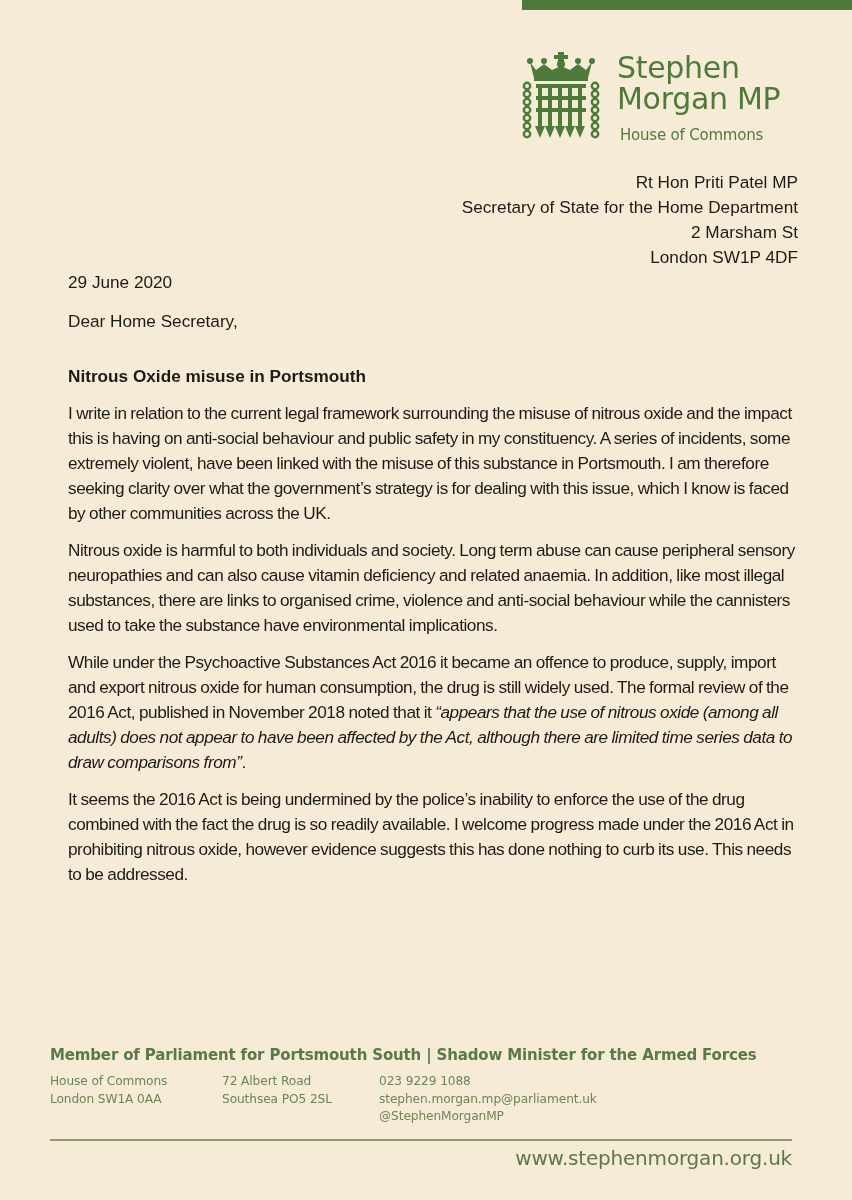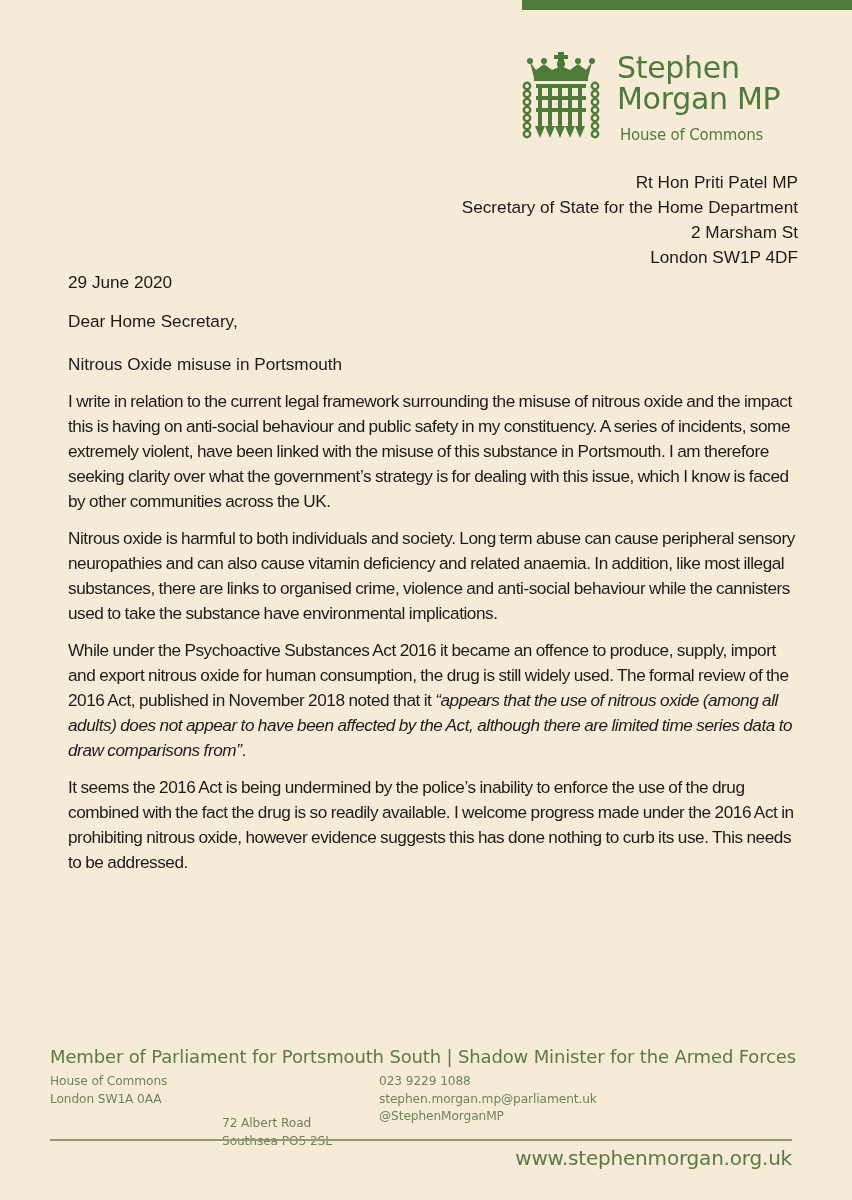--- a/index.html
+++ b/index.html
@@ -27,27 +27,27 @@
     color: #4e7b3a; font-family: "DejaVu Sans", sans-serif;
     font-size: 15px; letter-spacing: -0.2px;
   }
   .letter {
     position: absolute; left: 68px; top: 170px; width: 730px;
     font-size: 17.2px; line-height: 25px;
   }
   .addr div { height: 25px; white-space: nowrap; text-align: right; }
   .date { }
   .salutation { margin-top: 14px; }
-  .subject { margin-top: 18px; font-weight: normal; }
+  .subject { margin-top: 30px; font-weight: bold; }
   .para { margin: 12px 0 0 0; letter-spacing: -0.45px; word-spacing: -0.5px; }
   .para em { font-style: italic; }
   .footer-title {
     position: absolute; left: 50px; top: 1046px;
-    color: #5a7a44; font-family: "DejaVu Sans", sans-serif; font-weight: normal;
-    font-size: 18px; letter-spacing: -0.15px; white-space: nowrap;
+    color: #5a7a44; font-family: "DejaVu Sans", sans-serif; font-weight: bold;
+    font-size: 15px; letter-spacing: -0.15px; white-space: nowrap;
   }
   .footer-col {
     position: absolute; top: 1073px;
     color: #6b8556; font-family: "DejaVu Sans", sans-serif;
     font-size: 12.2px; line-height: 17.5px; white-space: nowrap; letter-spacing: -0.1px;
   }
   .footer-rule {
     position: absolute; left: 50px; top: 1139px; width: 742px; height: 2px;
     background: #8f9c6a;
   }
@@ -131,21 +131,21 @@
   <p class="para"><span>While under the Psychoactive Substances Act 2016 it became an offence to produce, supply, import and export nitrous oxide for human consumption, the drug is still widely used. The formal review of the 2016 Act, published in November 2018 noted that it </span><em>“appears that the use of nitrous oxide (among all adults) does not appear to have been affected by the Act, although there are limited time series data to draw comparisons from”</em><span>.</span></p>
   <p class="para">It seems the 2016 Act is being undermined by the police’s inability to enforce the use of the drug combined with the fact the drug is so readily available. I welcome progress made under the 2016 Act in prohibiting nitrous oxide, however evidence suggests this has done nothing to curb its use. This needs to be addressed.</p>
 </div>
 
 <div class="footer-title">Member of Parliament for Portsmouth South | Shadow Minister for the Armed Forces</div>
 
 <div class="footer-col" style="left:50px;">
   <div>House of Commons</div>
   <div>London SW1A 0AA</div>
 </div>
-<div class="footer-col" style="left:222px;margin-top:42px;">
+<div class="footer-col" style="left:222px;">
   <div>72 Albert Road</div>
   <div>Southsea PO5 2SL</div>
 </div>
 <div class="footer-col" style="left:379px;">
   <div>023 9229 1088</div>
   <div>stephen.morgan.mp@parliament.uk</div>
   <div>@StephenMorganMP</div>
 </div>
 
 <div class="footer-rule"></div>

